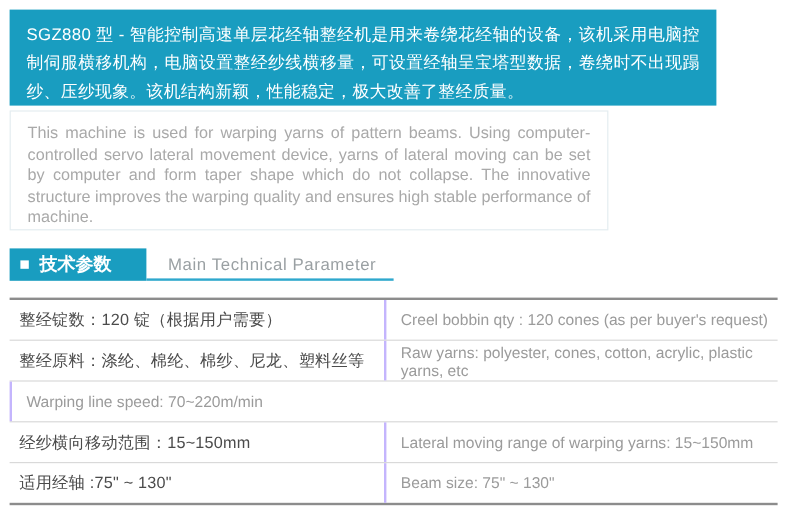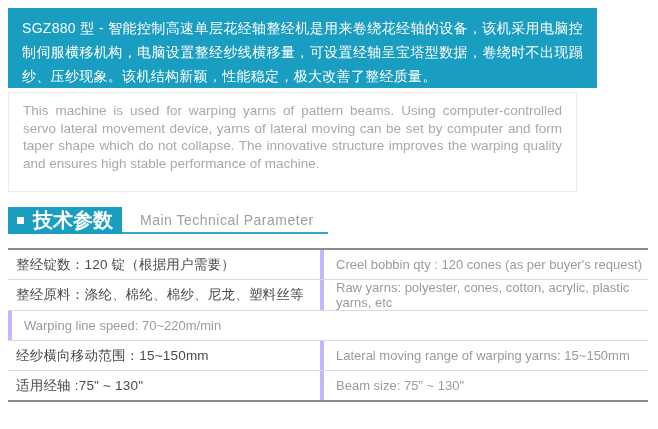--- a/index.html
+++ b/index.html
@@ -9,55 +9,55 @@
   }
   
   .intro-cn{
     position:absolute;left:8px;top:8px;width:589px;height:80px;box-sizing:border-box;
     background:#199dc0;color:#ffffff;
     padding:8px 14px 0 14px;font-size:14px;line-height:24px;text-align:justify;
     letter-spacing:.3px;
   }
   
   .intro-en{
-    position:absolute;left:8px;top:92px;width:569px;height:100px;box-sizing:border-box;
+    position:absolute;left:8px;top:92px;width:499px;height:100px;box-sizing:border-box;
     background:#ffffff;border:1px solid #e4edf1;color:#a9a9a9;
     padding:9px 14px 0 14px;font-size:13.5px;line-height:17.5px;text-align:justify;
   }
   
   .section-header{position:absolute;left:8px;top:207px;width:640px;height:27px;}
   .section-tab{
     position:absolute;left:0;top:0;width:114px;height:27px;background:#199dc0;
-    display:flex;align-items:center;color:#ffffff;font-weight:bold;font-size:20px;
+    display:flex;align-items:center;color:#ffffff;font-weight:bold;font-size:15px;
   }
   .square-bullet{
     width:7px;height:7px;background:#ffffff;margin:0 9px 0 9px;flex:0 0 auto;
   }
   .section-en{
     position:absolute;left:132px;top:0;height:26px;line-height:26px;
     color:#9aa0a3;font-size:14px;letter-spacing:.5px;white-space:nowrap;text-align:right;
   }
   .section-underline{
     position:absolute;left:114px;top:25px;width:206px;height:2px;background:#2fa8cd;
   }
   
   .params-table{
-    position:absolute;left:8px;top:248px;width:640px;height:154px;box-sizing:border-box;
+    position:absolute;left:8px;top:248px;width:640px;height:173px;box-sizing:border-box;
     border-top:2px solid #8c8c8c;border-bottom:2px solid #8c8c8c;
     display:flex;flex-direction:column;
   }
   .p-row{flex:1;display:flex;border-bottom:1px solid #d9d9d9;align-items:stretch;}
   .p-row:last-child{border-bottom:none;}
   .cell{display:flex;align-items:center;box-sizing:border-box;}
   .cell-cn{
     width:312px;flex:0 0 312px;padding-left:8px;color:#4b4b4b;font-size:13.5px;
     letter-spacing:.2px;
   }
   .cell-en{
-    flex:1;border-left:4px solid #c4b5fd;padding-left:12px;color:#9b9b9b;font-size:13px;
+    flex:1;border-left:2px solid #c4b5fd;padding-left:12px;color:#9b9b9b;font-size:13px;
   }
 </style>
 </head>
 <body>
 
 <div class="page">
 
   <div class="intro-cn">SGZ880 型 - 智能控制高速单层花经轴整经机是用来卷绕花经轴的设备，该机采用电脑控制伺服横移机构，电脑设置整经纱线横移量，可设置经轴呈宝塔型数据，卷绕时不出现蹋纱、压纱现象。该机结构新颖，性能稳定，极大改善了整经质量。</div>
 
   <div class="intro-en">This machine is used for warping yarns of pattern beams. Using computer-controlled servo lateral movement device, yarns of lateral moving can be set by computer and form taper shape which do not collapse. The innovative structure improves the warping quality and ensures high stable performance of machine.</div>

